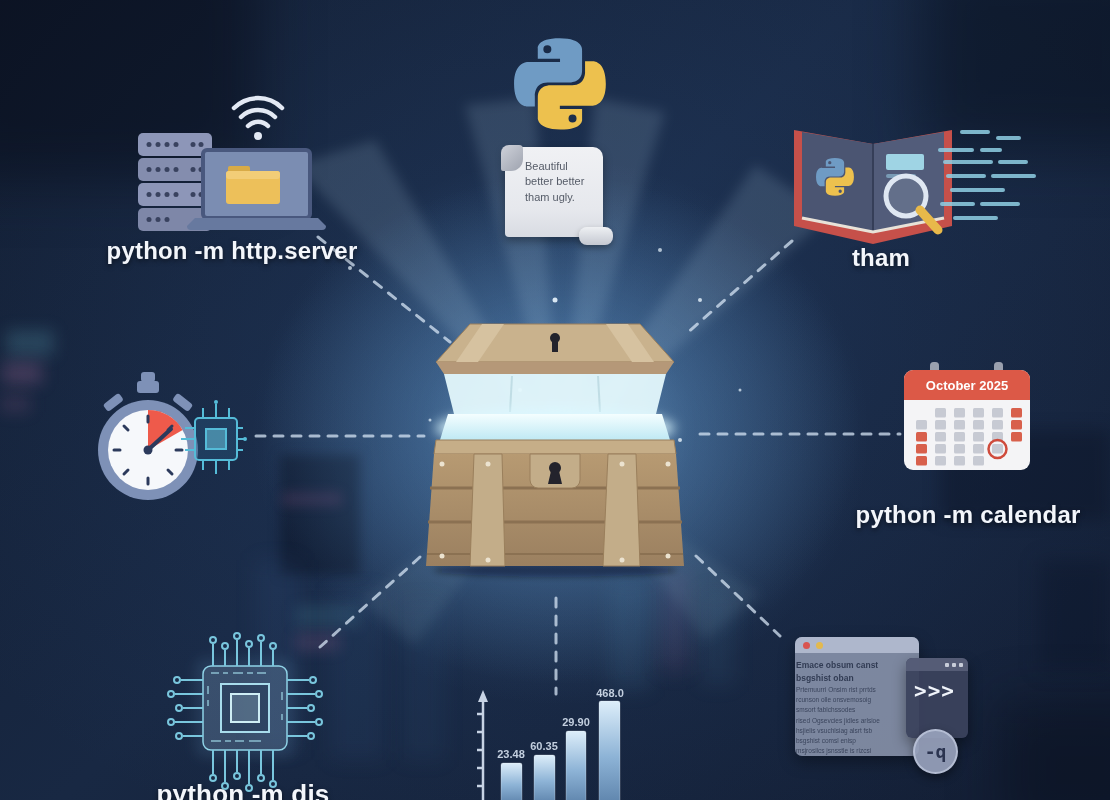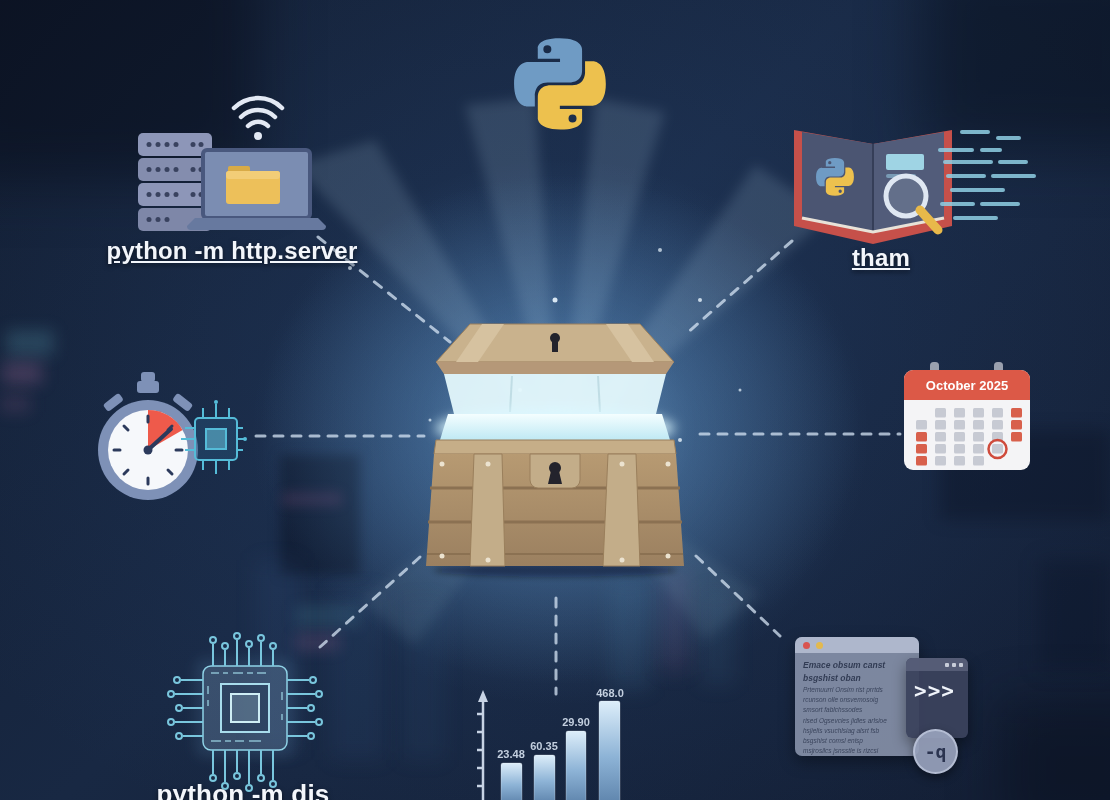--- a/index.html
+++ b/index.html
@@ -10,21 +10,20 @@
       radial-gradient(430px 380px at 50.5% 54%, rgba(110,172,228,.30), rgba(110,172,228,0) 72%),
       radial-gradient(950px 750px at 50% 42%, rgba(48,84,136,.28), rgba(0,0,0,0) 75%),
       linear-gradient(135deg,#121d31 0%,#182843 45%,#131e34 100%);
   }
   .abs{position:absolute;}
   .blur{position:absolute;pointer-events:none;}
   .lbl{
     position:absolute;transform:translateX(-50%);white-space:nowrap;
     color:#f3f6fb;font-weight:600;font-size:24px;letter-spacing:.2px;
     text-shadow:0 2px 5px rgba(0,0,0,.55);
-    text-decoration:underline;
   }
   .lbl.big{font-size:26px;}
   svg{display:block;overflow:visible;}
   
   .scroll{
     position:absolute;left:505px;top:147px;width:98px;height:90px;
     background:linear-gradient(180deg,#f0f1f4 0%,#e6e8ed 70%,#d8dbe2 100%);
     border-radius:4px 10px 4px 4px;
     box-shadow:0 4px 10px rgba(0,0,0,.35);
   }
@@ -36,21 +35,21 @@
     line-height:1.4;font-weight:500;}
   
   .term-back{
     position:absolute;left:795px;top:637px;width:124px;height:119px;border-radius:7px;
     background:rgba(150,160,184,.80);box-shadow:0 6px 16px rgba(0,0,0,.35);
   }
   .term-back .bar{height:16px;border-radius:7px 7px 0 0;background:rgba(180,188,208,.9);position:relative;}
   .dot{position:absolute;top:5px;width:7px;height:7px;border-radius:50%;}
   .dot.red{left:8px;background:#d95450;}
   .dot.yel{left:21px;background:#e3b94e;}
-  .term-body{padding:6px 8px;color:#2e3850;font-style:italic;}
+  .term-body{padding:6px 1px;color:#2e3850;}
   .tl{font-size:6.5px;line-height:1.55;opacity:.85;white-space:nowrap;overflow:hidden;}
   .tl.hd{font-size:8.5px;font-weight:700;opacity:.95;}
   .term-front{
     position:absolute;left:906px;top:658px;width:62px;height:80px;border-radius:6px;
     background:rgba(58,66,92,.94);box-shadow:0 6px 14px rgba(0,0,0,.4);
   }
   .term-front .bar{height:13px;border-radius:6px 6px 0 0;background:rgba(86,94,120,.95);
     display:flex;justify-content:flex-end;align-items:center;gap:3px;padding-right:5px;}
   .sq{width:4px;height:4px;background:#c8cdd9;border-radius:1px;}
   .prompt{color:#f0f4fa;font-family:"DejaVu Sans Mono",monospace;font-weight:700;
@@ -245,20 +244,27 @@
         <rect x="101" y="79" width="54" height="8" rx="3" fill="#f2cd77"></rect>
       </g>
       <path d="M70,126 h123 l8,8 a4,4 0 0 1 -4,4 H66 a4,4 0 0 1 -4,-4 Z" fill="#67799f"></path>
     </g>
   </svg>
   <div class="lbl" style="left:232px;top:237px">python -m http.server</div>
 
   <svg class="abs" style="left:514px;top:38px" width="92" height="92">
     <use href="#pylogo-sym" width="92" height="92"></use>
   </svg>
+  <div class="scroll">
+    <div class="scroll-text">
+      <div>Beautiful</div>
+      <div>better better</div>
+      <div>tham ugly.</div>
+    </div>
+  </div>
 
   <svg class="abs" style="left:788px;top:102px" width="265" height="155" viewBox="0 0 265 155">
     <g>
       <polygon points="6,28 85,42 164,28 164,124 85,142 6,124" fill="#c6504a"></polygon>
       <polygon points="14,30 85,42 85,130 14,116" fill="#4b5572"></polygon>
       <polygon points="156,30 85,42 85,130 156,116" fill="#525c7a"></polygon>
       <line x1="85" y1="42" x2="85" y2="130" stroke="#353e58" stroke-width="2"></line>
       <path d="M14,116 L85,130 L156,116" fill="none" stroke="#e8e2d8" stroke-width="3"></path>
       <use href="#pylogo-sym" x="28" y="56" width="38" height="38"></use>
       <rect x="98" y="52" width="38" height="16" rx="2" fill="#9fd4e4"></rect>
@@ -362,20 +368,21 @@
         <rect x="109" y="46" width="11" height="9.5" rx="1.5"></rect>
         <rect x="109" y="58" width="11" height="9.5" rx="1.5"></rect>
         <rect x="14" y="70" width="11" height="9.5" rx="1.5"></rect>
           <rect x="109" y="70" width="11" height="9.5" rx="1.5"></rect>
         <rect x="14" y="82" width="11" height="9.5" rx="1.5"></rect>
         <rect x="14" y="94" width="11" height="9.5" rx="1.5"></rect>
       </g>
       <circle cx="95.5" cy="87" r="9" fill="none" stroke="#cf4b3c" stroke-width="2.5"></circle>
     </g>
   </svg>
+  <div class="lbl" style="left:968px;top:501px">python -m calendar</div>
 
   <svg class="abs" style="left:155px;top:622px" width="180" height="178" viewBox="0 0 180 178">
     <rect x="40" y="36" width="100" height="100" rx="10" fill="rgba(120,180,220,.12)" filter="url(#blur6)"></rect>
     <g stroke="#79c6dd" stroke-width="2" fill="none">
       <rect x="48" y="44" width="84" height="84" rx="8" fill="rgba(150,170,200,.18)" stroke="#8fd2e6" stroke-width="1.5"></rect>
       <rect x="66" y="62" width="48" height="48" stroke="#a8dcec" fill="rgba(30,50,80,.4)"></rect>
       <rect x="76" y="72" width="28" height="28" fill="rgba(190,225,240,.25)" stroke="#cfeef5"></rect>
       <g>
         <line x1="58" y1="44" x2="58" y2="22"></line>
           <circle cx="58" cy="18" r="3"></circle>

